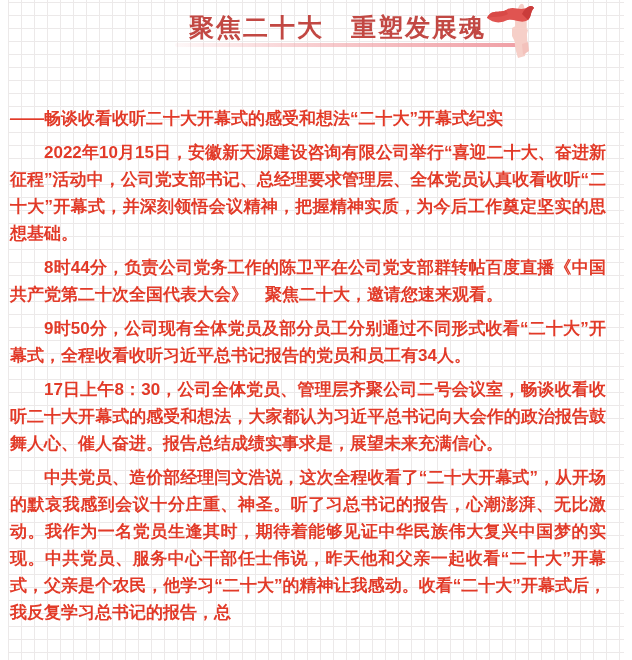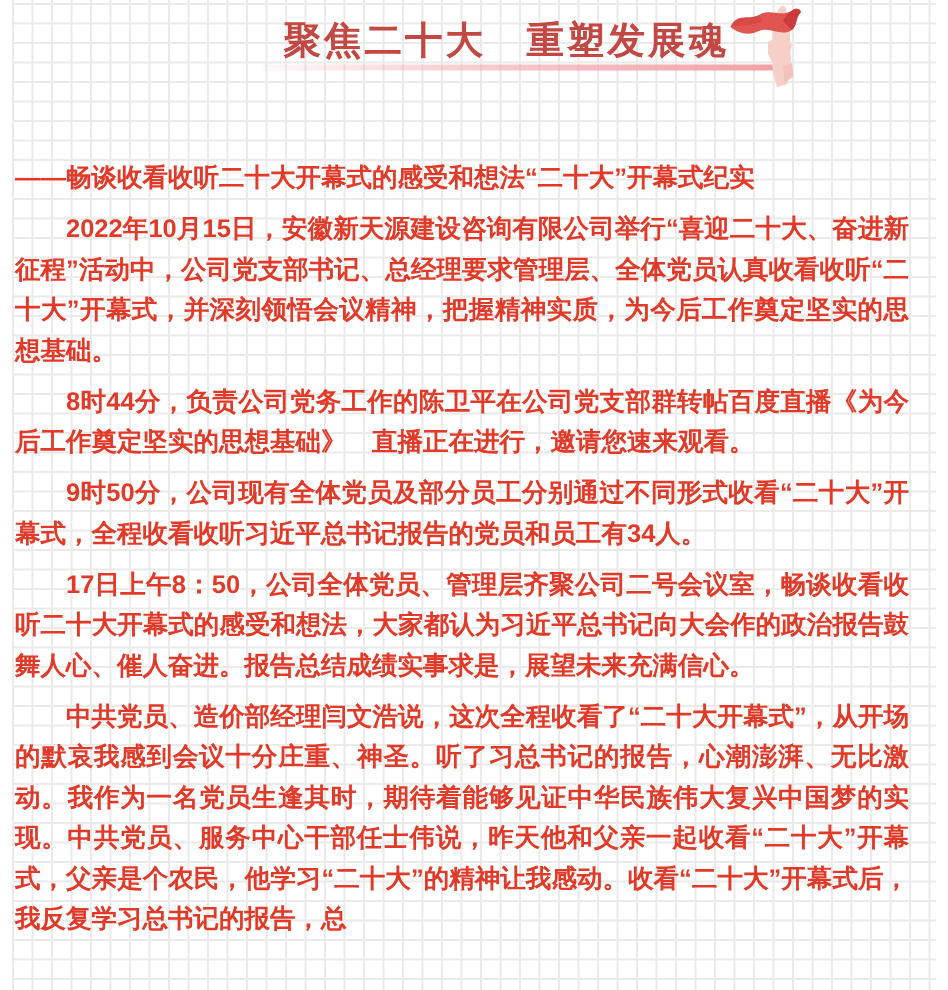--- a/index.html
+++ b/index.html
@@ -114,19 +114,19 @@
           <path d="M1 18 C6 8 13 14 20 10 C28 5 34 12 42 7 C45 5 47 6 48 8 C44 12 46 16 42 20 C34 25 28 17 19 21 C12 24 6 22 1 18 Z" fill="#e05451"></path>
           <path d="M42 7 C45 5 47 6 48 8 C44 12 46 16 42 20 L36 14 C38 10 40 8 42 7 Z" fill="#ca3c3b"></path>
           <path d="M1 18 C6 8 13 14 20 10 L22 14 C15 18 8 16 1 18 Z" fill="#d84946"></path>
         </svg>
       </div>
     </header>
 
     <p class="subtitle">——畅谈收看收听二十大开幕式的感受和想法“二十大”开幕式纪实</p>
 
     <p class="para">2022年10月15日，安徽新天源建设咨询有限公司举行“喜迎二十大、奋进新征程”活动中，公司党支部书记、总经理要求管理层、全体党员认真收看收听“二十大”开幕式，并深刻领悟会议精神，把握精神实质，为今后工作奠定坚实的思想基础。</p>
-    <p class="para">8时44分，负责公司党务工作的陈卫平在公司党支部群转帖百度直播《为今后工作奠定坚实的思想基础》　直播正在进行，邀请您速来观看。</p>
+    <p class="para">8时44分，负责公司党务工作的陈卫平在公司党支部群转帖百度直播《中国共产党第二十次全国代表大会》　聚焦二十大，邀请您速来观看。</p>
     <p class="para">9时50分，公司现有全体党员及部分员工分别通过不同形式收看“二十大”开幕式，全程收看收听习近平总书记报告的党员和员工有34人。</p>
-    <p class="para">17日上午8：50，公司全体党员、管理层齐聚公司二号会议室，畅谈收看收听二十大开幕式的感受和想法，大家都认为习近平总书记向大会作的政治报告鼓舞人心、催人奋进。报告总结成绩实事求是，展望未来充满信心。</p>
+    <p class="para">17日上午8：30，公司全体党员、管理层齐聚公司二号会议室，畅谈收看收听二十大开幕式的感受和想法，大家都认为习近平总书记向大会作的政治报告鼓舞人心、催人奋进。报告总结成绩实事求是，展望未来充满信心。</p>
     <p class="para">中共党员、造价部经理闫文浩说，这次全程收看了“二十大开幕式”，从开场的默哀我感到会议十分庄重、神圣。听了习总书记的报告，心潮澎湃、无比激动。我作为一名党员生逢其时，期待着能够见证中华民族伟大复兴中国梦的实现。中共党员、服务中心干部任士伟说，昨天他和父亲一起收看“二十大”开幕式，父亲是个农民，他学习“二十大”的精神让我感动。收看“二十大”开幕式后，我反复学习总书记的报告，总</p>
 
   </div>
 </div>
 
 </body></html>

